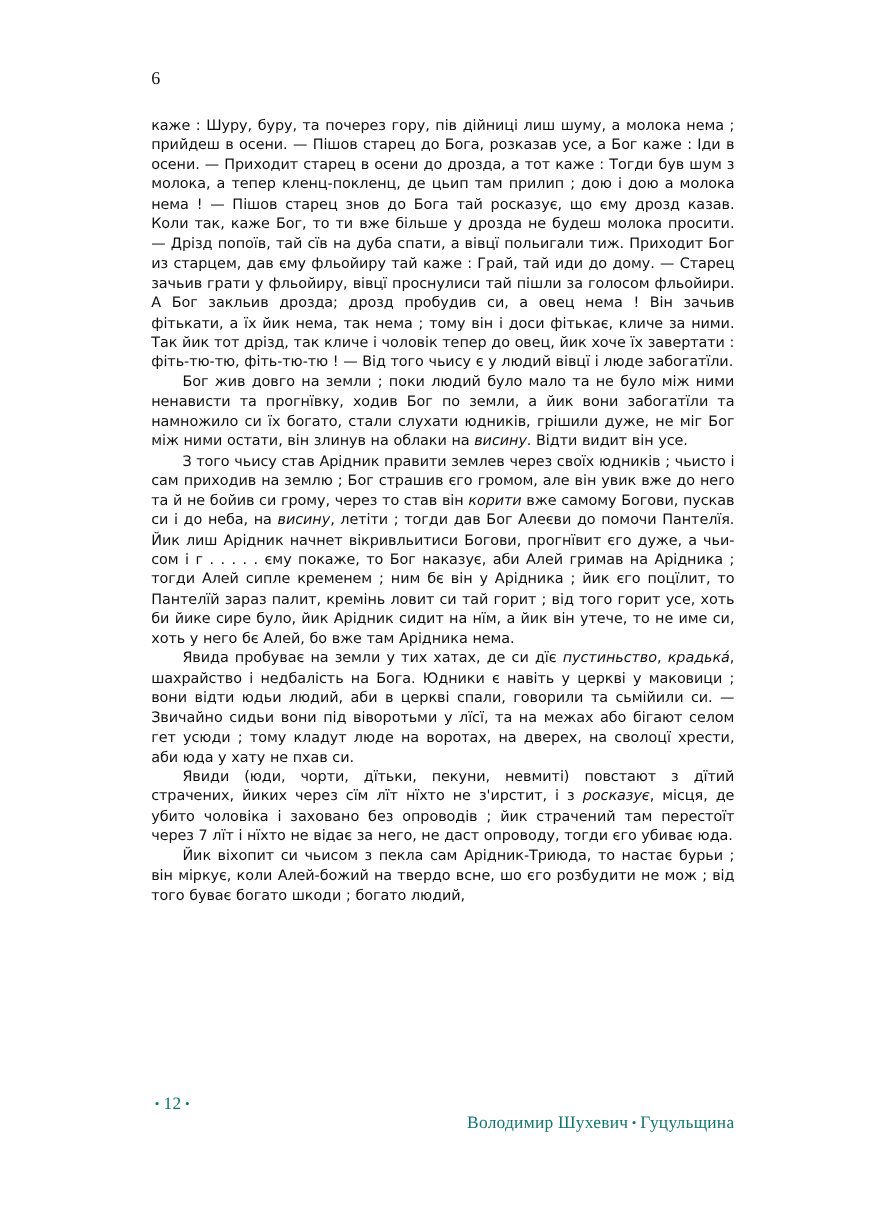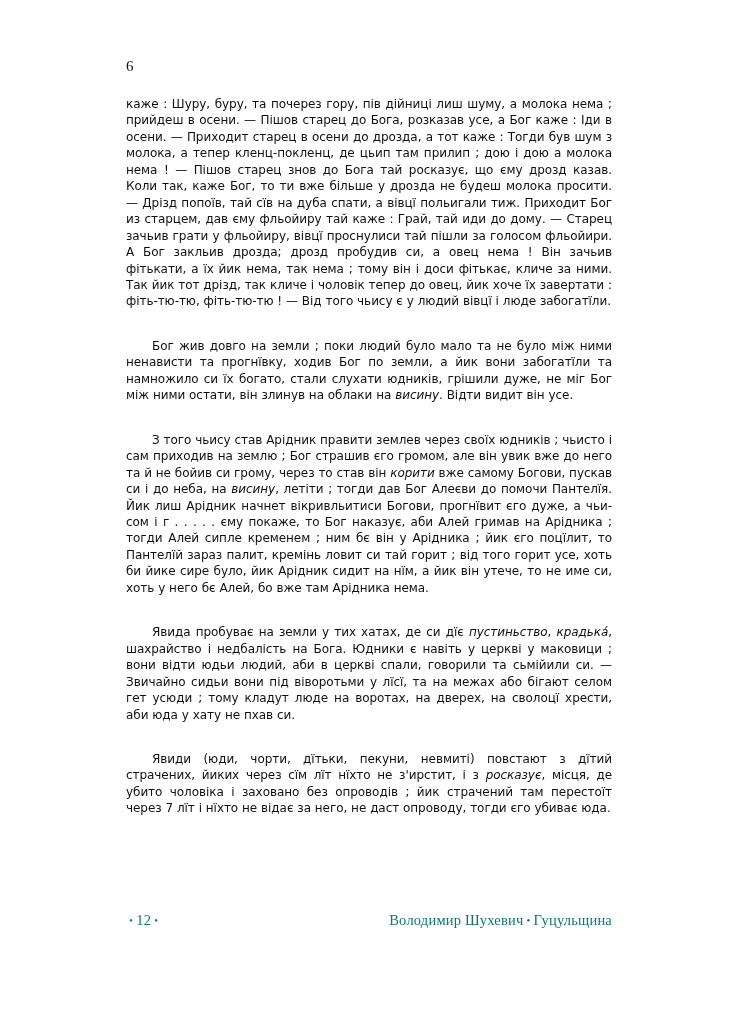--- a/index.html
+++ b/index.html
@@ -54,21 +54,20 @@
     -webkit-font-smoothing: none;
     word-spacing: 0.15px;
     letter-spacing: -0.06px;
     hyphens: manual;
   }
   .para + .para {
     text-indent: 0;
   }
   .para.indent {
     text-indent: 26px;
-    margin-top: 28px;
   }
   
   .para::after {
     content: "";
     display: inline-block;
     width: 100%;
   }
   .para.no-stretch::after {
     content: none;
   }
@@ -91,21 +90,21 @@
   .folio {
     position: absolute;
     left: 0;
     top: 0;
     white-space: nowrap;
     letter-spacing: 0.3px;
   }
   .footer-title {
     position: absolute;
     right: 0;
-    top: 0;
+    top: 16px;
     white-space: nowrap;
     letter-spacing: 0.2px;
   }
   .bullet-dot {
     font-size: 11px;
     vertical-align: 1.5px;
     padding: 0 3px;
   }
 </style>
 </head>
@@ -120,20 +119,21 @@
     <p class="para no-stretch">каже : Шуру, буру, та почерез гору, пів дійниці лиш шуму, а мо­лока нема ; прийдеш в осени. — Пішов старец до Бога, розказав усе, а Бог каже : Іди в осени. — Приходит старец в осени до дрозда, а тот каже : Тогди був шум з молока, а тепер кленц-покленц, де цьип там прилип ; дою і дою а молока нема ! — Пішов старец знов до Бога тай росказує, що єму дрозд казав. Коли так, каже Бог, то ти вже більше у дрозда не будеш молока про­сити. — Дрізд попоїв, тай сїв на дуба спати, а вівцї польигали тиж. Приходит Бог из старцем, дав єму фльойиру тай каже : Грай, тай иди до дому. — Старец зачьив грати у фльойиру, вівцї проснулиси тай пішли за голосом фльойири. А Бог закльив дрозда; дрозд пробудив си, а овец нема ! Він зачьив фітькати, а їх йик нема, так нема ; тому він і доси фітькає, кличе за ними. Так йик тот дрізд, так кличе і чоловік тепер до овец, йик хоче їх завертати : фіть-тю-тю, фіть-тю-тю ! — Від того чьису є у людий вівцї і люде забогатїли.</p>
 
     <p class="para indent no-stretch">Бог жив довго на земли ; поки людий було мало та не було між ними ненависти та прогнївку, ходив Бог по земли, а йик вони забогатїли та намножило си їх богато, стали слухати юдників, грішили дуже, не міг Бог між ними остати, він злинув на облаки на <em class="it">висину</em>. Відти видит він усе.</p>
 
     <p class="para indent no-stretch">З того чьису став Арідник правити землев через своїх юд­ників ; чьисто і сам приходив на землю ; Бог страшив єго громом, але він увик вже до него та й не бойив си грому, через то став він <em class="it">корити</em> вже самому Богови, пускав си і до неба, на <em class="it">висину</em>, летіти ; тогди дав Бог Алеєви до помочи Пантелїя. Йик лиш Арідник начнет вікривльитиси Богови, прогнївит єго дуже, а чьи­сом і г . . . . . єму покаже, то Бог наказує, аби Алей гримав на Арідника ; тогди Алей сипле кременем ; ним бє він у Арідника ; йик єго поцїлит, то Пантелїй зараз палит, кремінь ловит си тай горит ; від того горит усе, хоть би йике сире було, йик Арідник сидит на нїм, а йик він утече, то не име си, хоть у него бє Алей, бо вже там Арідника нема.</p>
 
     <p class="para indent no-stretch">Явида пробуває на земли у тих хатах, де си дїє <em class="it">пустиньство</em>, <em class="it">крадькá</em>, шахрайство і недбалість на Бога. Юдники є навіть у церкві у маковици ; вони відти юдьи людий, аби в церкві спали, говорили та сьмійили си. — Звичайно сидьи вони під віворотьми у лїсї, та на межах або бігают селом гет усюди ; тому кладут люде на воротах, на дверех, на сволоцї хрести, аби юда у хату не пхав си.</p>
 
     <p class="para indent no-stretch">Явиди (юди, чорти, дїтьки, пекуни, невмиті) повстают з дїтий страчених, йиких через сїм лїт нїхто не з'ирстит, і з <em class="it">росказує</em>, місця, де убито чоловіка і заховано без опроводів ; йик страчений там перестоїт через 7 лїт і нїхто не відає за него, не даст опро­воду, тогди єго убиває юда.</p>
 
+    <p class="para indent no-stretch">Йик віхопит си чьисом з пекла сам Арідник-Триюда, то на­стає бурьи ; він міркує, коли Алей-божий на твердо всне, шо єго розбудити не мож ; від того буває богато шкоди ; богато людий,</p>
 
   </div>
 
   <div class="footer">
     <div class="folio"><span class="bullet-dot">•</span><span>12</span><span class="bullet-dot">•</span></div>
 
     <div class="footer-title"><span>Володимир Шухевич</span><span class="bullet-dot">•</span><span>Гуцульщина</span></div>
   </div>
 
 </div>

